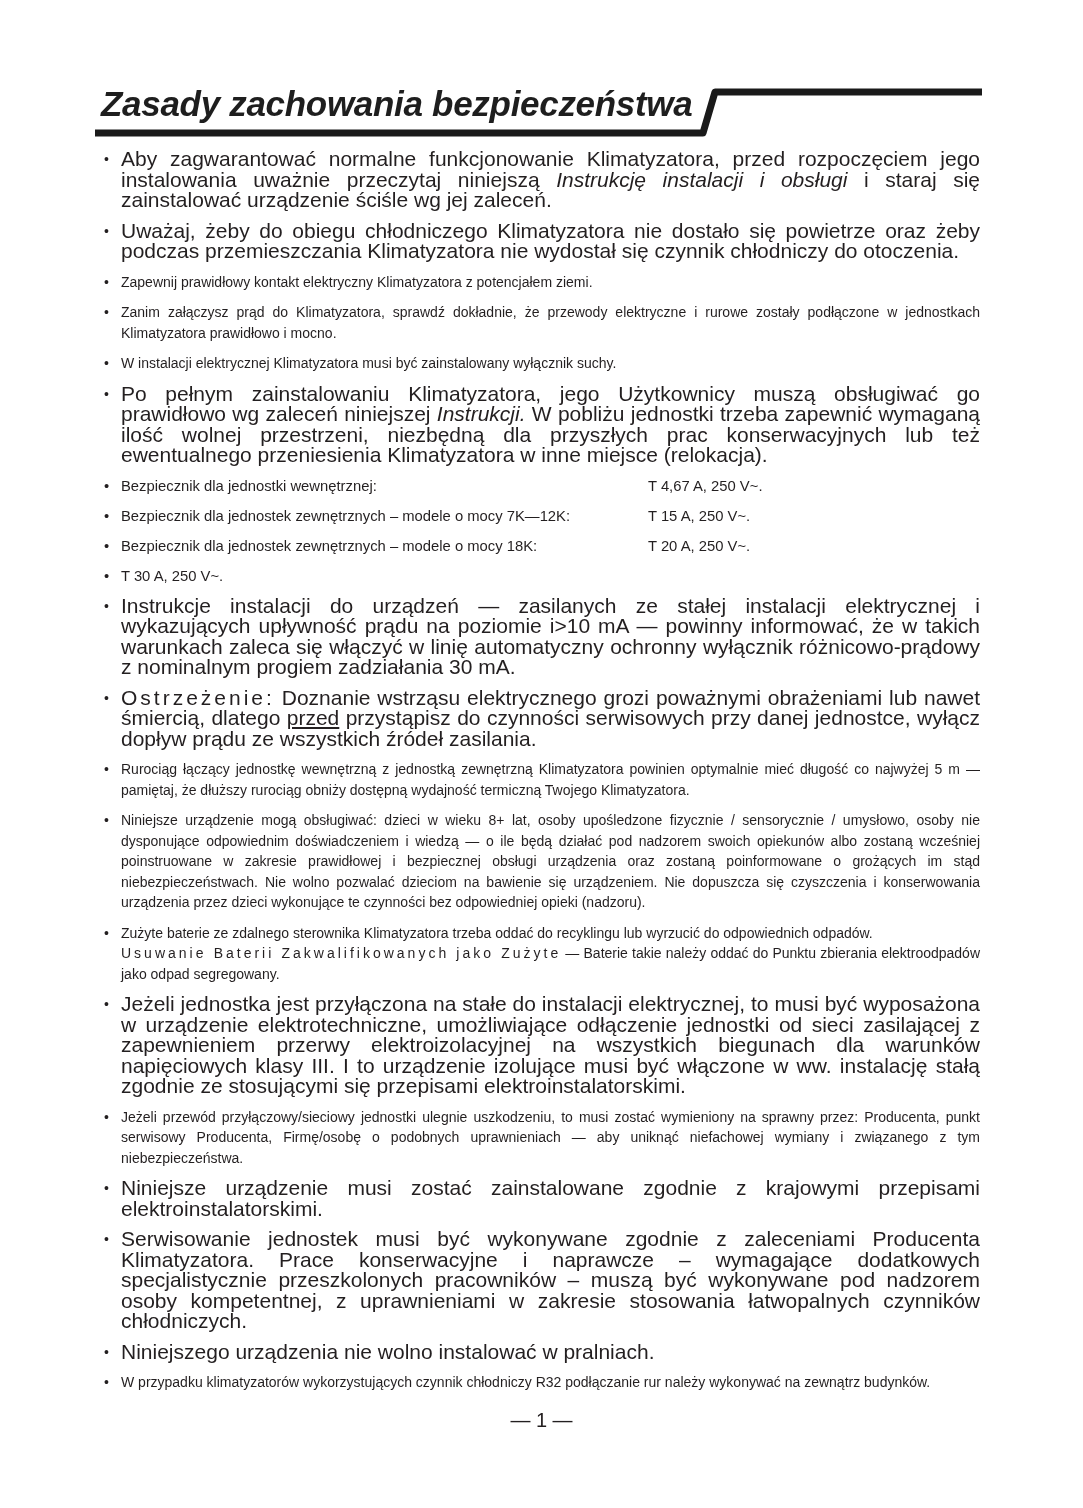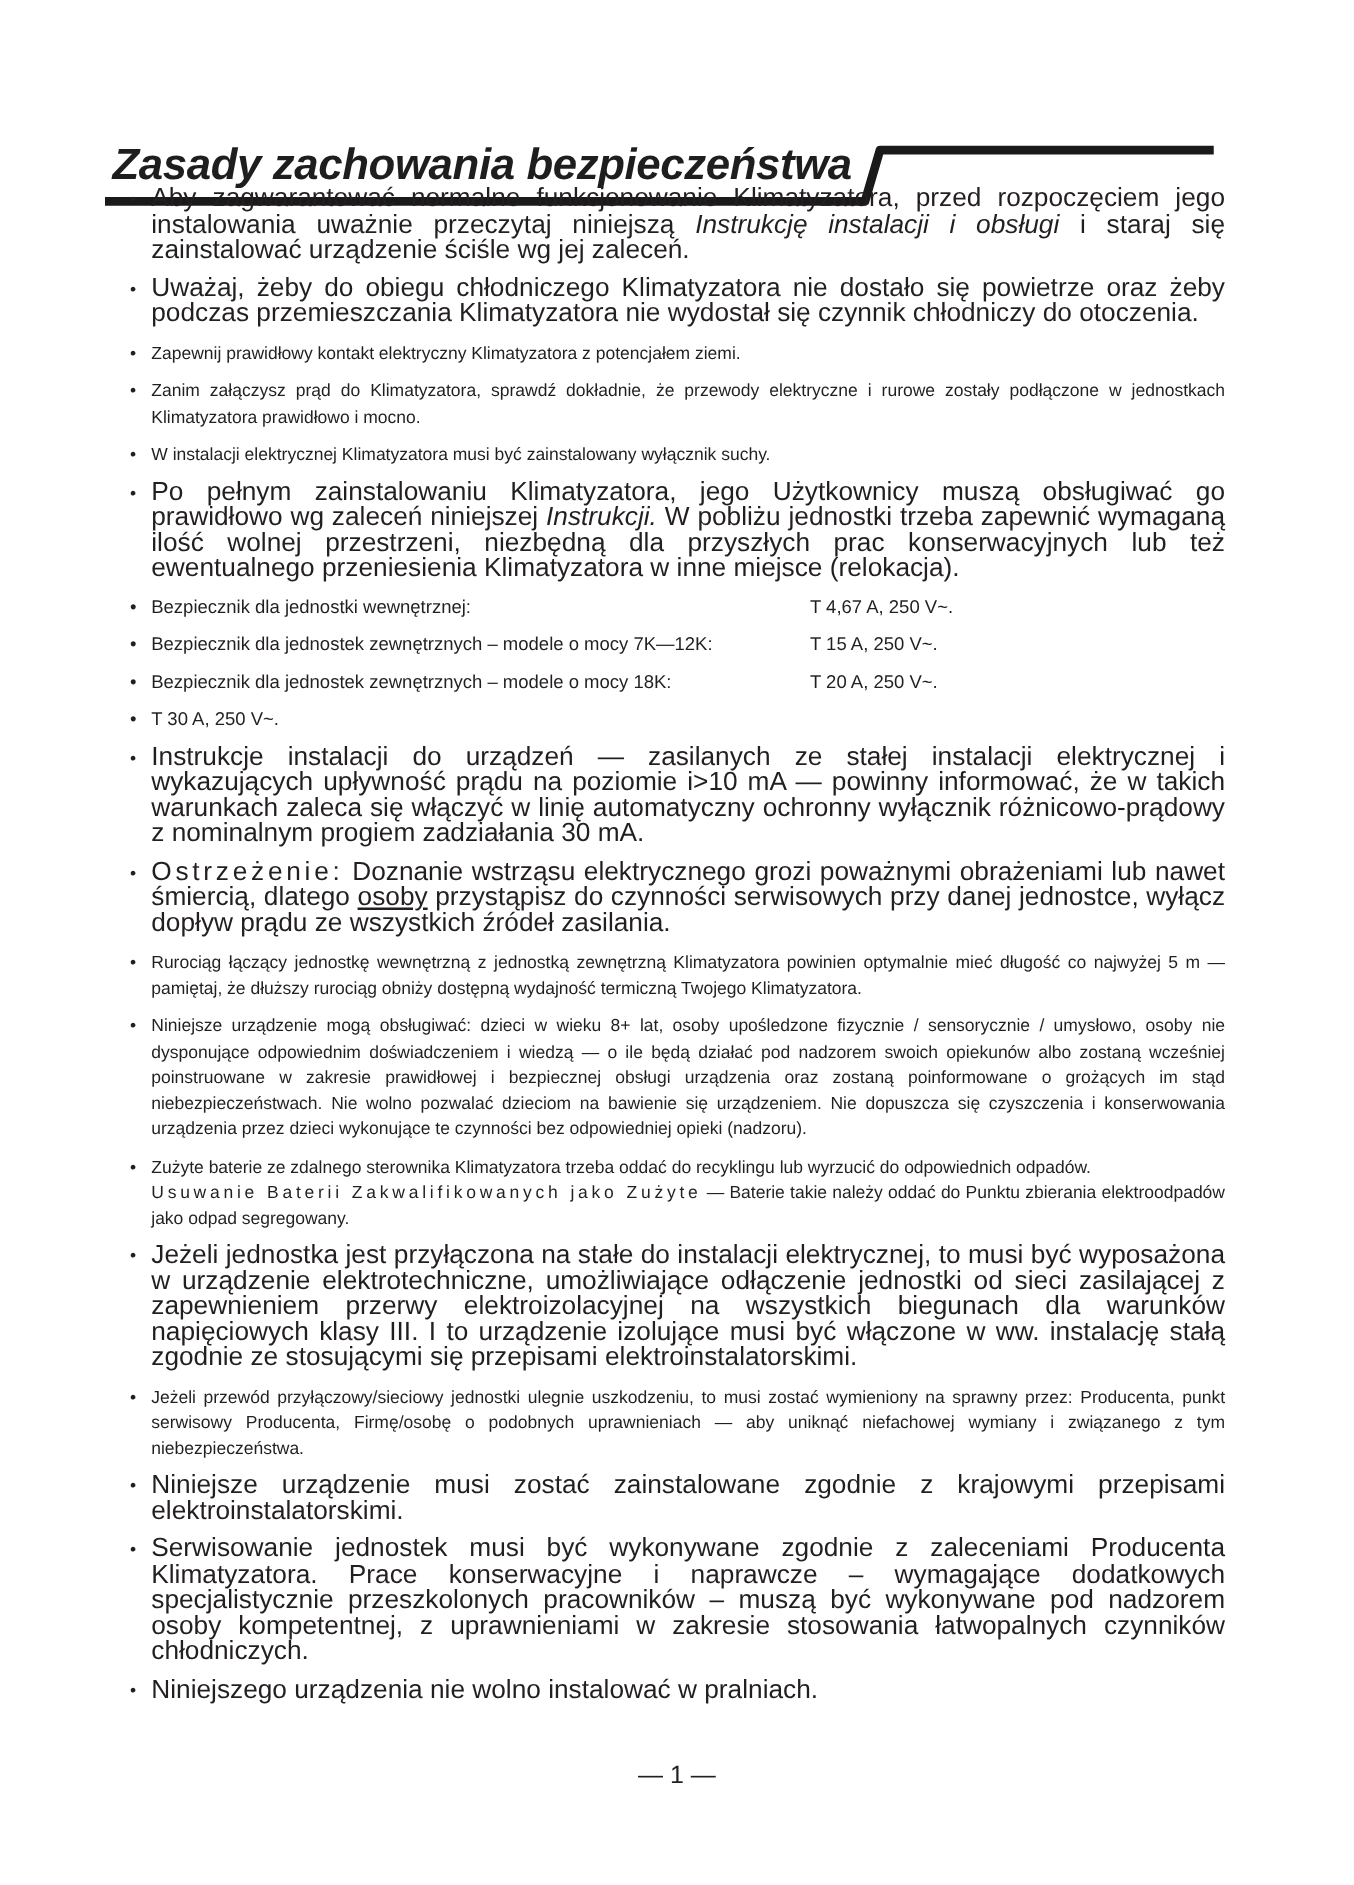--- a/index.html
+++ b/index.html
@@ -1,18 +1,18 @@
 <!DOCTYPE html>
 <html><head>
 <meta charset="utf-8">
 <style>
   html, body { margin: 0; padding: 0; background: #ffffff; }
   body { width: 1083px; height: 1508px; position: relative; overflow: hidden;
          font-family: "Liberation Sans", sans-serif; color: #231f20; }
-  .title-wrap { position: absolute; left: 84px; top: 80px; width: 890px; height: 60px; margin-top: 28px; }
+  .title-wrap { position: absolute; left: 95px; top: 80px; width: 890px; height: 60px; }
   .title { position: absolute; left: 6px; top: 4px; font-size: 35px; font-weight: bold; font-style: italic;
            letter-spacing: -0.3px; color: #1e1e1e; white-space: nowrap; }
   .rule-svg { position: absolute; left: 0; top: 0; width: 890px; height: 60px; }
   .content { position: absolute; left: 104px; top: 149px; width: 876px; }
   .item { position: relative; padding-left: 17px; font-size: 21px; line-height: 20.5px;
           text-align: justify; margin-bottom: 10px; }
   .item.small { font-size: 14px; }
   .item::before { content: "•"; position: absolute; left: 0; top: 0; font-size: 14px; }
   .fuse { display: flex; padding-left: 17px; position: relative; font-size: 14.8px; line-height: 20px; margin-bottom: 10px; }
   .fuse::before { content: "•"; position: absolute; left: 0; top: 0; }
@@ -50,24 +50,25 @@
     </div>
   <div class="fuse">
       <span class="lbl">Bezpiecznik dla jednostek zewnętrznych – modele o mocy 18K:</span>
       <span>T 20 A,  250 V~.</span>
     </div>
   <div class="fuse">
       <span>T 30 A,  250 V~.</span>
     </div>
 
   <div class="item">Instrukcje instalacji do urządzeń — zasilanych ze stałej instalacji elektrycznej i wykazujących upływność prądu na poziomie i&gt;10 mA — powinny informować, że w takich warunkach zaleca się włączyć w linię automatyczny ochronny wyłącznik różnicowo-prądowy z nominalnym progiem zadziałania 30 mA.</div>
-  <div class="item"><span class="spaced">Ostrzeżenie:</span><span> Doznanie wstrząsu elektrycznego grozi poważnymi obrażeniami lub nawet śmiercią, dlatego </span><span class="under">osoby</span><span> przystąpisz do czynności serwisowych przy danej jednostce, wyłącz dopływ prądu ze wszystkich źródeł zasilania.</span></div>
+  <div class="item"><span class="spaced">Ostrzeżenie:</span><span> Doznanie wstrząsu elektrycznego grozi poważnymi obrażeniami lub nawet śmiercią, dlatego </span><span class="under">przed</span><span> przystąpisz do czynności serwisowych przy danej jednostce, wyłącz dopływ prądu ze wszystkich źródeł zasilania.</span></div>
   <div class="item small">Rurociąg łączący jednostkę wewnętrzną z jednostką zewnętrzną Klimatyzatora powinien optymalnie mieć długość co najwyżej 5 m — pamiętaj, że dłuższy rurociąg obniży dostępną wydajność termiczną Twojego Klimatyzatora.</div>
   <div class="item small">Niniejsze urządzenie mogą obsługiwać: dzieci w wieku 8+ lat, osoby upośledzone fizycznie / sensorycznie / umysłowo, osoby nie dysponujące odpowiednim doświadczeniem i wiedzą — o ile będą działać pod nadzorem swoich opiekunów albo zostaną wcześniej poinstruowane w zakresie prawidłowej i bezpiecznej obsługi urządzenia oraz zostaną poinformowane o grożących im stąd niebezpieczeństwach. Nie wolno pozwalać dzieciom na bawienie się urządzeniem. Nie dopuszcza się czyszczenia i konserwowania urządzenia przez dzieci wykonujące te czynności bez odpowiedniej opieki (nadzoru).</div>
   <div class="item small"><span>Zużyte baterie ze zdalnego sterownika Klimatyzatora trzeba oddać do recyklingu lub wyrzucić do odpowiednich odpadów.</span><br><span class="spaced">Usuwanie Baterii Zakwalifikowanych jako Zużyte</span><span> — Baterie takie należy oddać do Punktu zbierania elektroodpadów jako odpad segregowany.</span></div>
   <div class="item">Jeżeli jednostka jest przyłączona na stałe do instalacji elektrycznej, to musi być wyposażona w urządzenie elektrotechniczne, umożliwiające odłączenie jednostki od sieci zasilającej z zapewnieniem przerwy elektroizolacyjnej na wszystkich biegunach dla warunków napięciowych klasy III. I to urządzenie izolujące musi być włączone w ww. instalację stałą zgodnie ze stosującymi się przepisami elektroinstalatorskimi.</div>
   <div class="item small">Jeżeli przewód przyłączowy/sieciowy jednostki ulegnie uszkodzeniu, to musi zostać wymieniony na sprawny przez: Producenta, punkt serwisowy Producenta, Firmę/osobę o podobnych uprawnieniach — aby uniknąć niefachowej wymiany i związanego z tym niebezpieczeństwa.</div>
   <div class="item">Niniejsze urządzenie musi zostać zainstalowane zgodnie z krajowymi przepisami elektroinstalatorskimi.</div>
   <div class="item">Serwisowanie jednostek musi być wykonywane zgodnie z zaleceniami Producenta Klimatyzatora. Prace konserwacyjne i naprawcze – wymagające dodatkowych specjalistycznie przeszkolonych pracowników – muszą być wykonywane pod nadzorem osoby kompetentnej, z uprawnieniami w zakresie stosowania łatwopalnych czynników chłodniczych.</div>
   <div class="item">Niniejszego urządzenia nie wolno instalować w pralniach.</div>
+  <div class="item small last-line">W przypadku klimatyzatorów wykorzystujących czynnik chłodniczy R32 podłączanie rur należy wykonywać na zewnątrz budynków.</div>
 </div>
 
 <div class="page-num">— 1 —</div>
 
 </body></html>

